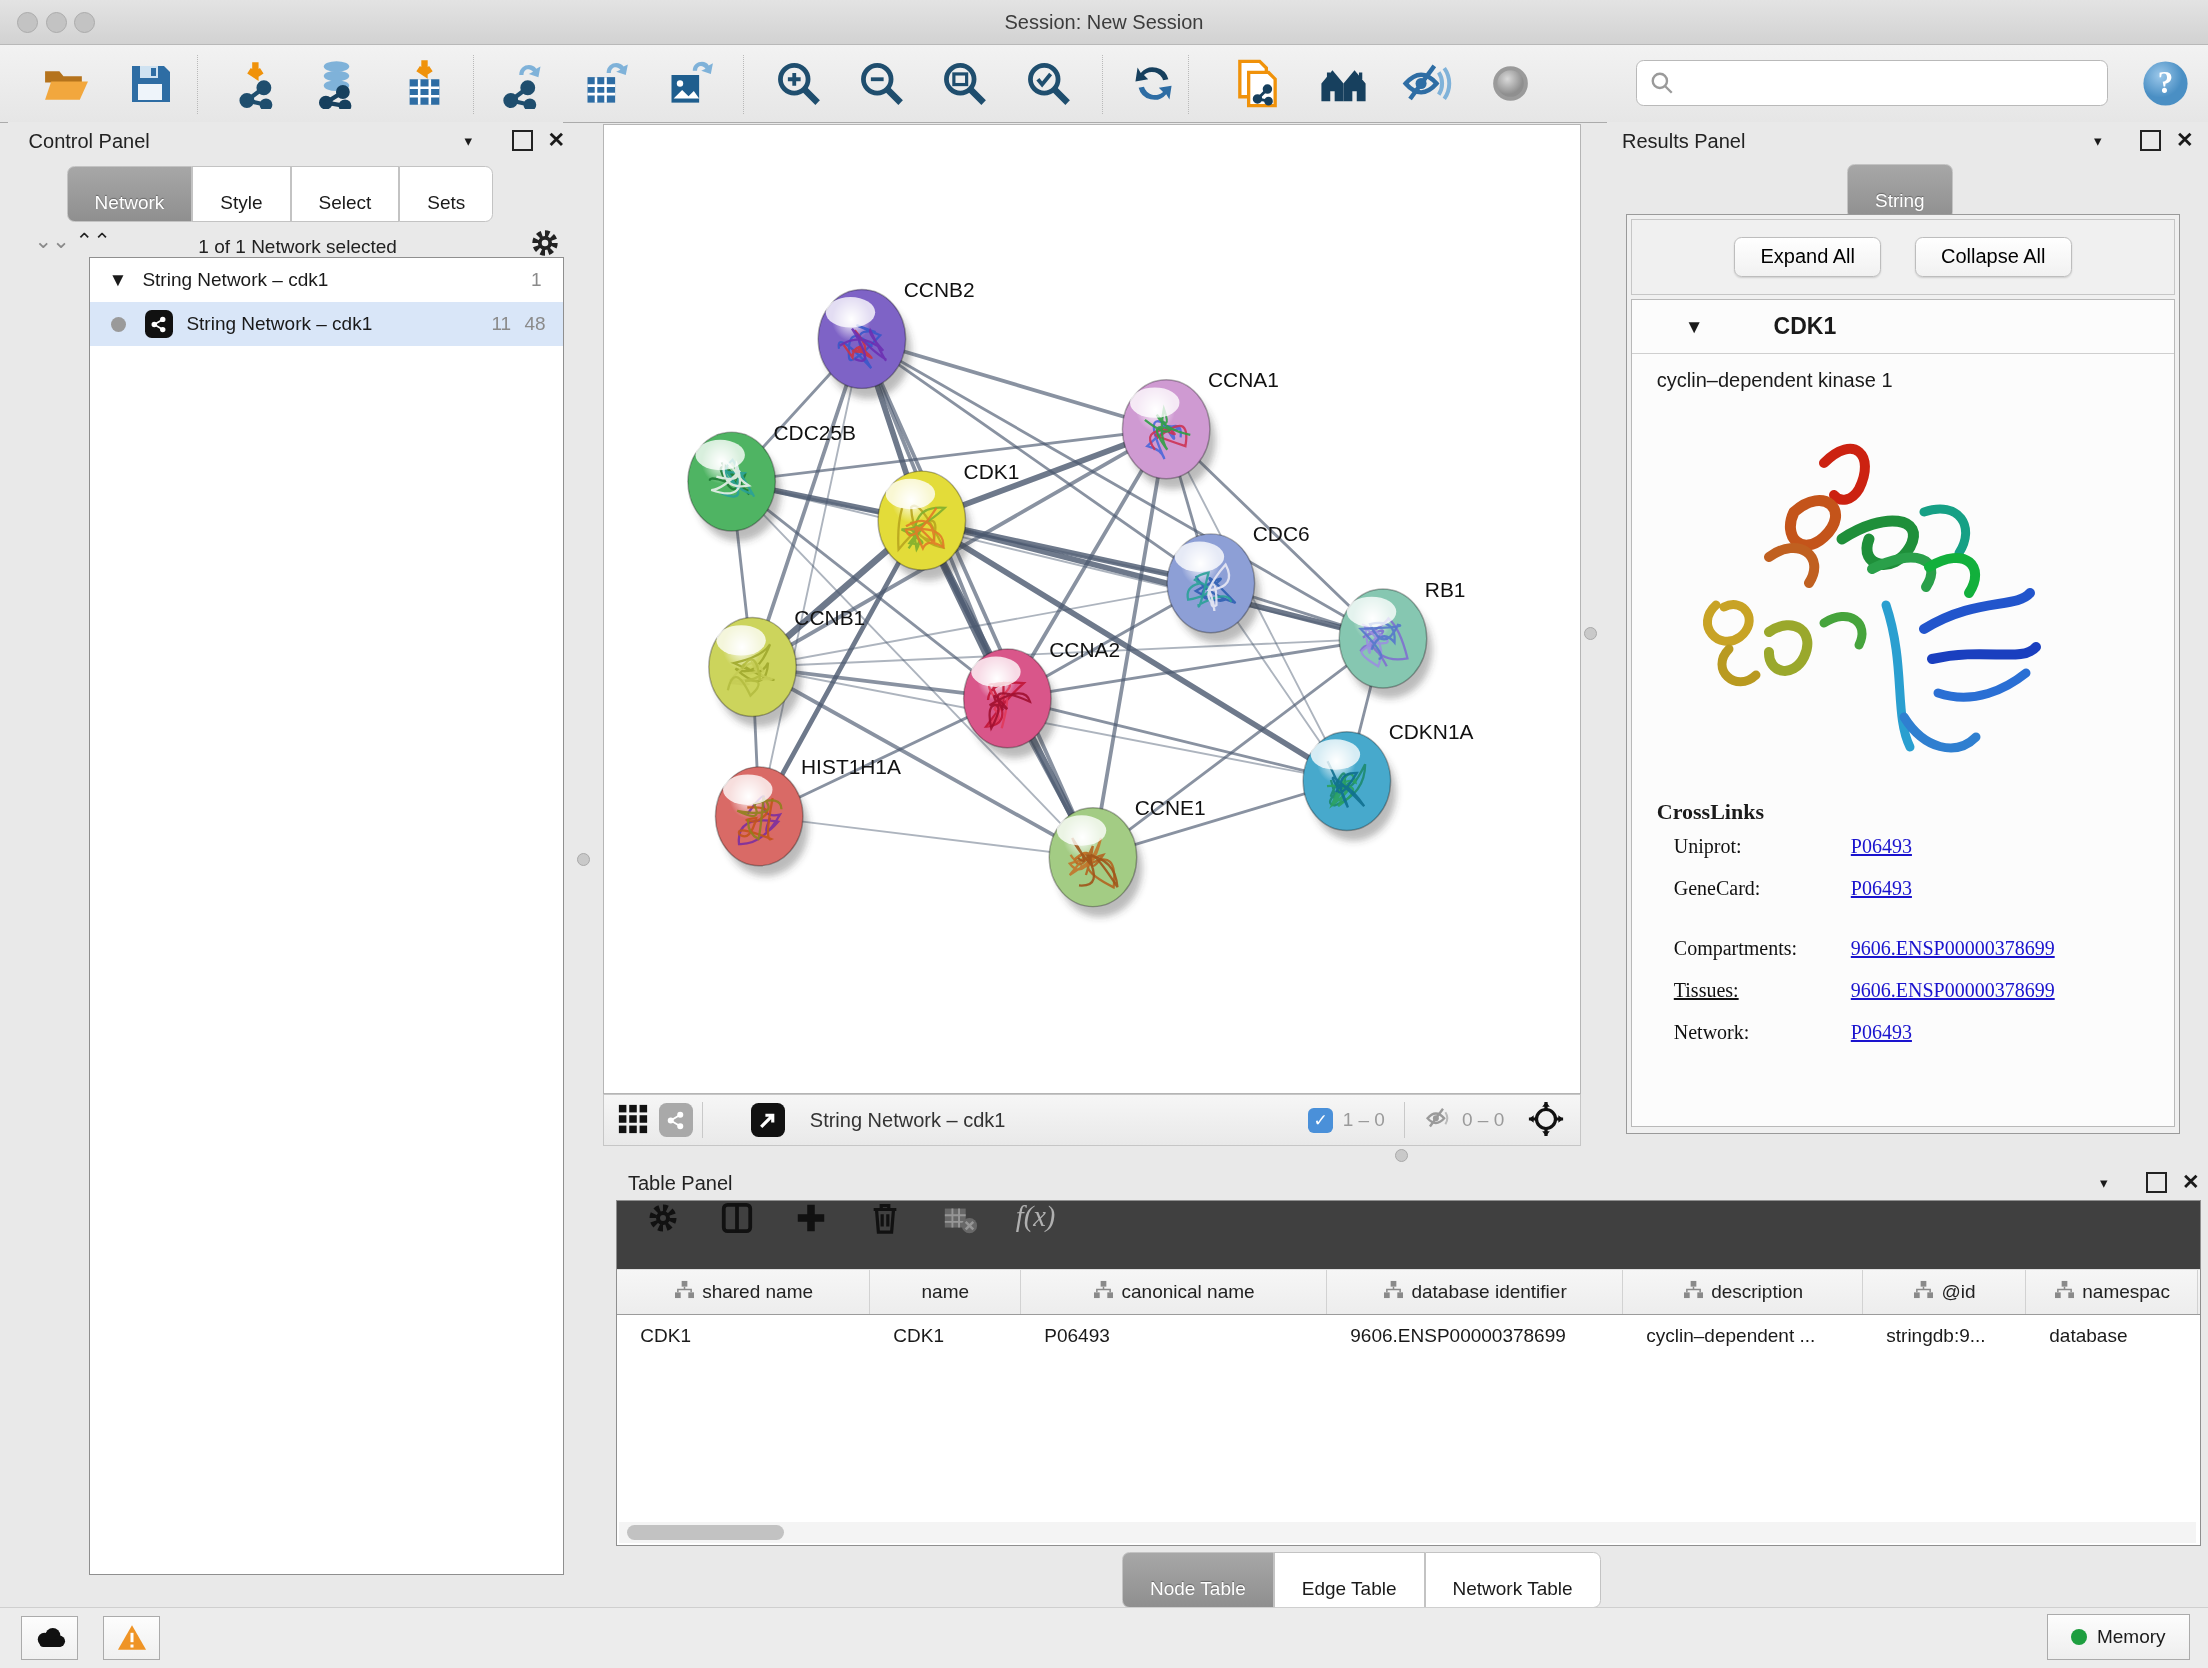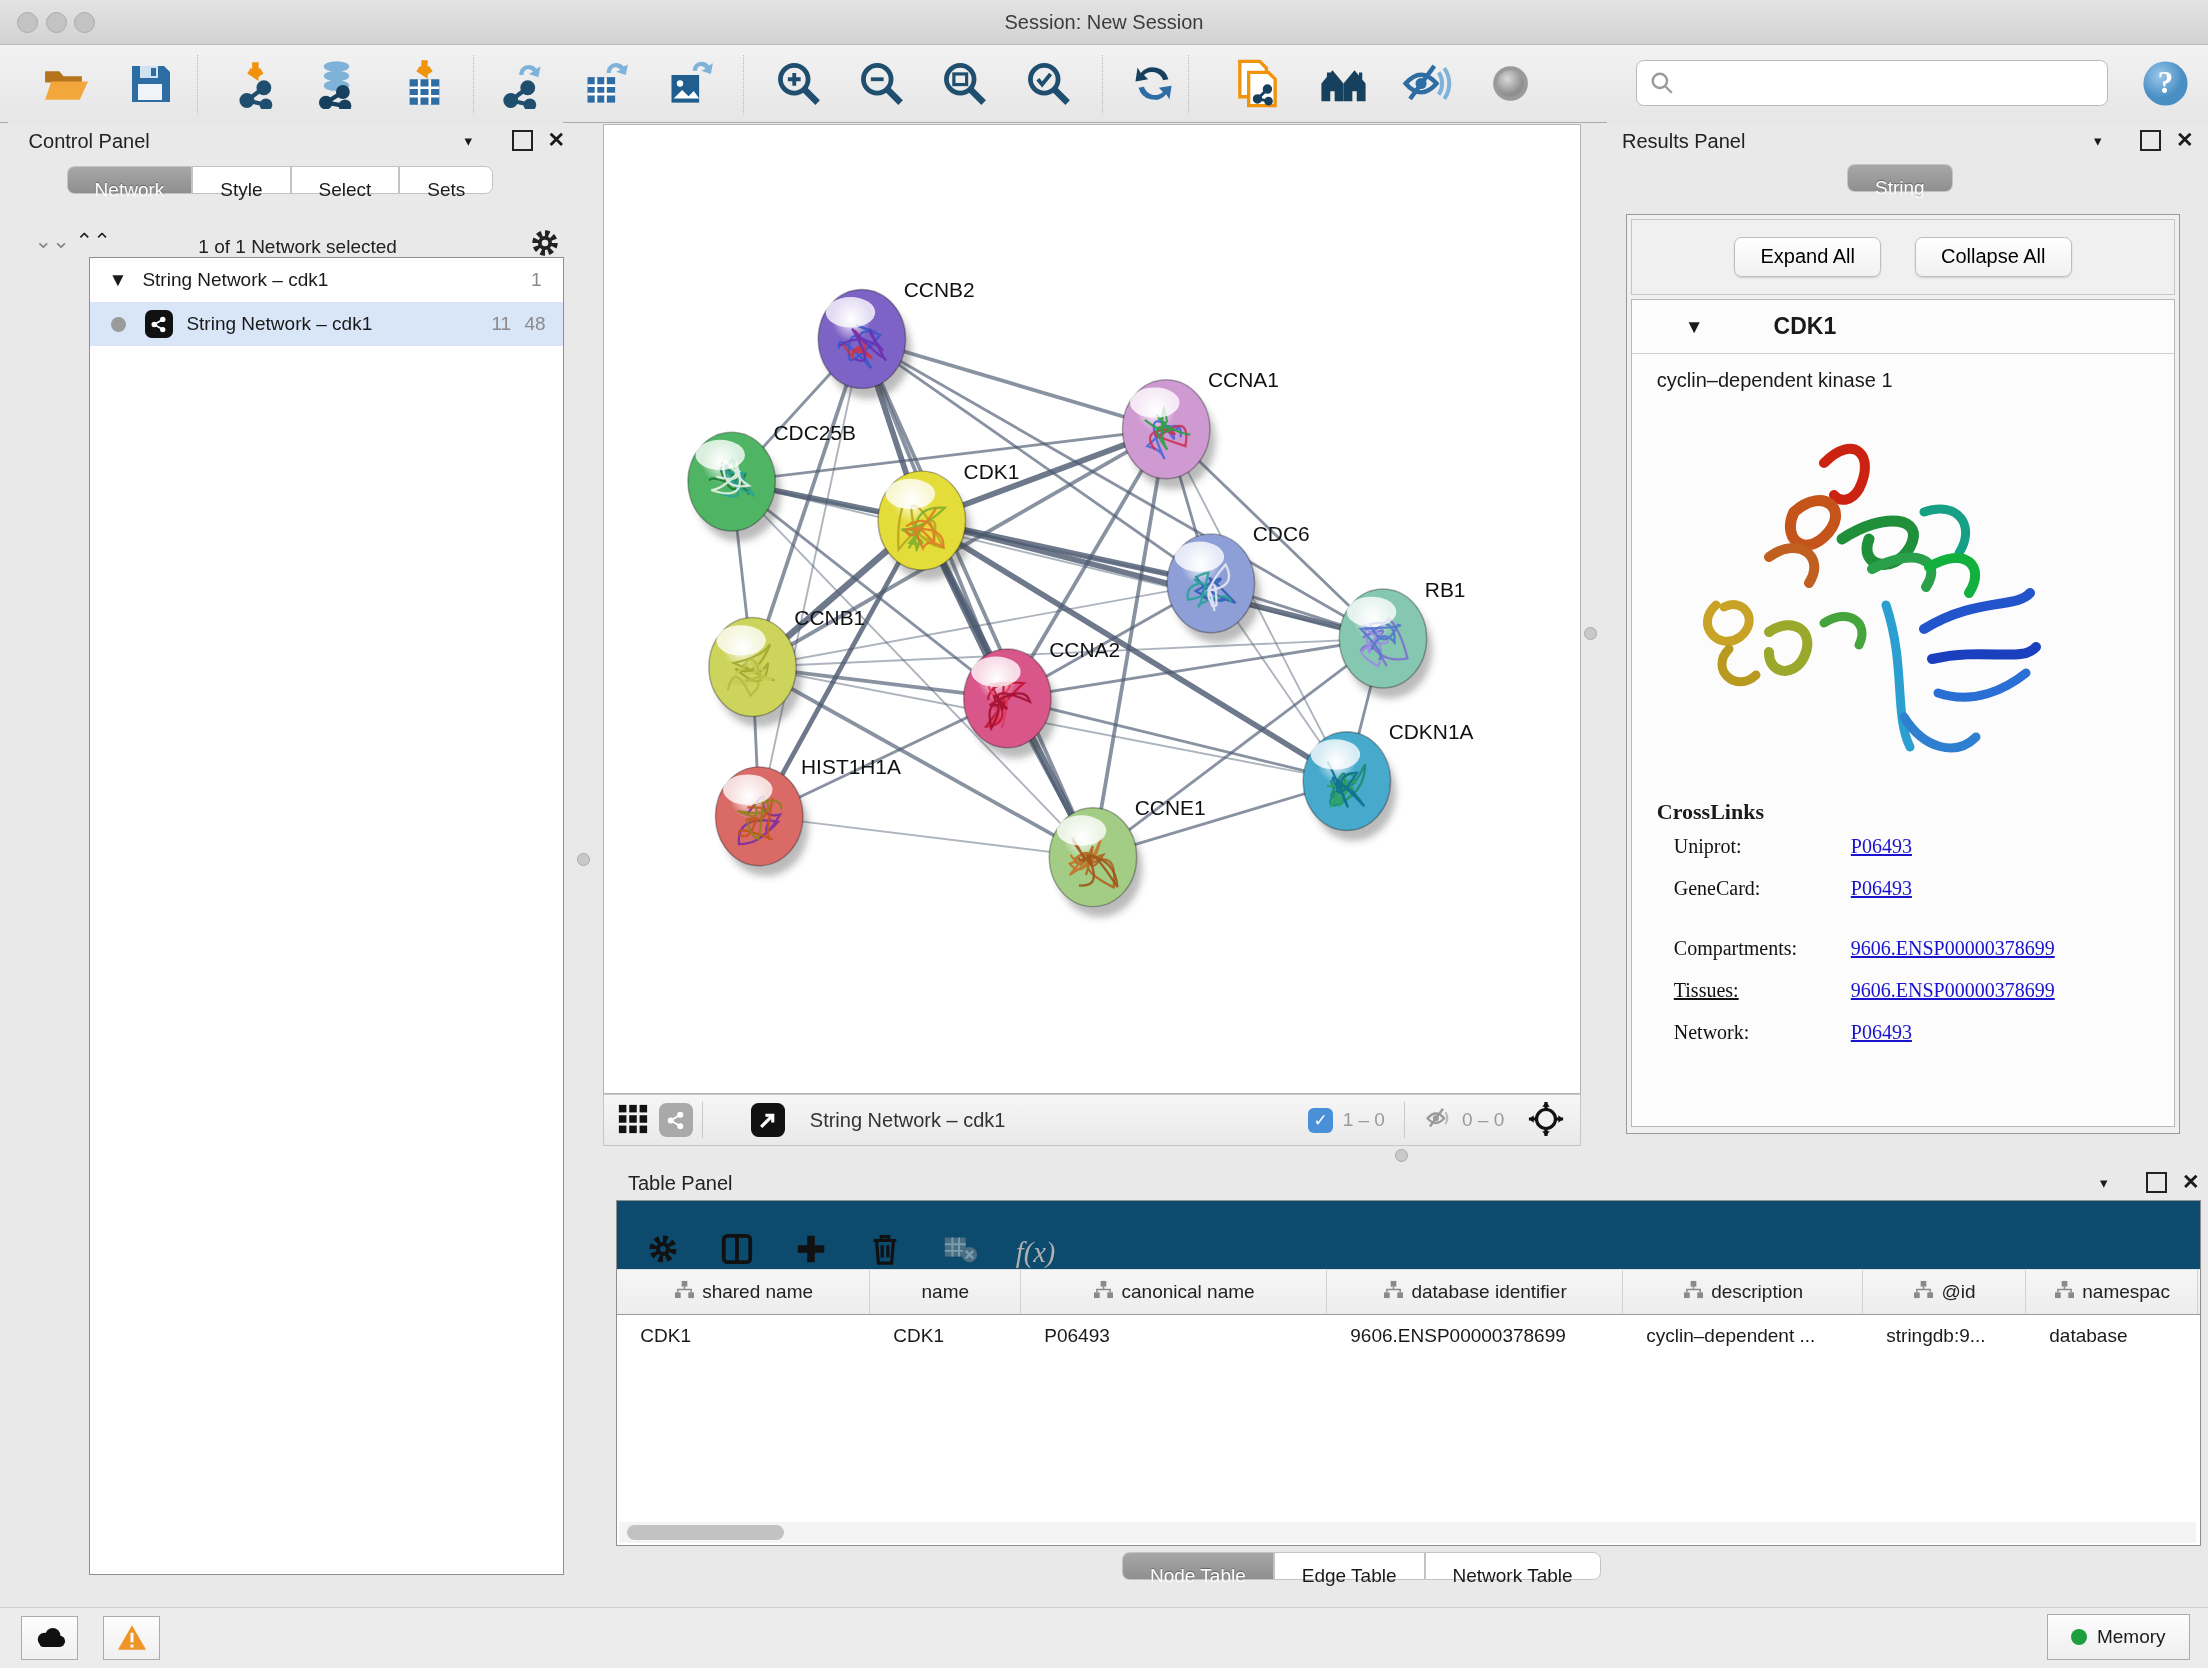--- a/index.html
+++ b/index.html
@@ -21,21 +21,21 @@
   .tool{top:11.4px;width:55px;height:55px;display:flex;align-items:center;justify-content:center;cursor:pointer;}
   .tsep{top:9.5px;width:0;height:59px;border-left:1.9px dotted #b9b9b9;}
   .searchbox{left:1636px;top:15px;width:470px;height:44px;background:#fff;border:1px solid #b9b9b9;
     border-radius:7.6px;display:flex;align-items:center;}
   .searchbox input{border:none;outline:none;flex:1;height:38px;font-size:19px;background:transparent;
     font-family:"Liberation Sans",sans-serif;}
 
   
   .panel-title{font-size:20px;color:#222;}
   .panel-ctl{font-size:19px;color:#222;}
-  .seg{height:28px;line-height:46px;padding:0 27px;background:#fff;border:1px solid #c3c3c3;
+  .seg{height:56px;line-height:46px;padding:13px 27px;background:#fff;border:1px solid #c3c3c3;
     font-size:19px;text-align:right;cursor:pointer;display:inline-block;box-sizing:border-box;}
   .seg.sel{background:linear-gradient(#a7a7a7,#8f8f8f);color:#fff;text-shadow:0 -1px 1px rgba(0,0,0,.35);}
   .seg:first-child{border-radius:7.6px 0 0 7.6px;}
   .seg:last-child{border-radius:0 7.6px 7.6px 0;}
 
   
   .cpanel{left:7.6px;top:122px;width:555px;height:1486px;background:#e9e9e9;}
   .tree-box{left:81px;top:135px;width:473px;height:1316px;background:#fff;border:1.9px solid #8f8f8f;}
   .tree-row{position:relative;height:44px;display:flex;align-items:center;font-size:19px;}
   .tree-row.sel{background:#d9e6f8;}
@@ -57,21 +57,21 @@
   .btn{background:linear-gradient(#ffffff,#f1f1f1);border:1px solid #bdbdbd;border-radius:7.6px;
     font-size:20px;padding:7.6px 25px;cursor:pointer;box-shadow:0 1px 1.9px rgba(0,0,0,.15);}
   .entry-head{font-size:23px;font-weight:bold;}
   .serif{font-family:"Liberation Serif",serif;}
   a.xlink{color:#1a13ce;text-decoration:underline;font-family:"Liberation Serif",serif;font-size:20px;}
   .xl-label{font-family:"Liberation Serif",serif;font-size:20px;color:#111;}
 
   
   .tpanel{left:603px;top:1166px;width:1605px;height:441px;background:#e9e9e9;}
   .tbox{left:13.3px;top:34px;width:1585px;height:346px;background:#fff;border:1.9px solid #8f8f8f;box-sizing:border-box;}
-  .ttool{height:68px;background:#0c4a6e;display:flex;align-items:flex-end;border-bottom:1px solid #e0e0e0;}
+  .ttool{height:68px;background:#404040;display:flex;align-items:flex-start;border-bottom:1px solid #e0e0e0;}
   .thead{display:flex;height:44px;background:linear-gradient(#f6f6f6,#ededed);border-bottom:1.9px solid #9b9b9b;}
   .th{display:flex;align-items:center;justify-content:center;gap:7.6px;font-size:19px;color:#222;
      border-right:1px solid #d2d2d2;box-sizing:border-box;overflow:hidden;white-space:nowrap;}
   .trow{display:flex;height:42px;}
   .td{font-size:19px;display:flex;align-items:center;padding-left:23px;box-sizing:border-box;
      overflow:hidden;white-space:nowrap;}
   .hscroll{position:absolute;left:1.9px;bottom:1.9px;width:1577px;height:21px;background:#f4f4f4;}
   .hthumb{position:absolute;left:7.6px;top:2.9px;width:157px;height:15px;border-radius:7.6px;background:#c2c2c2;}
 
   

